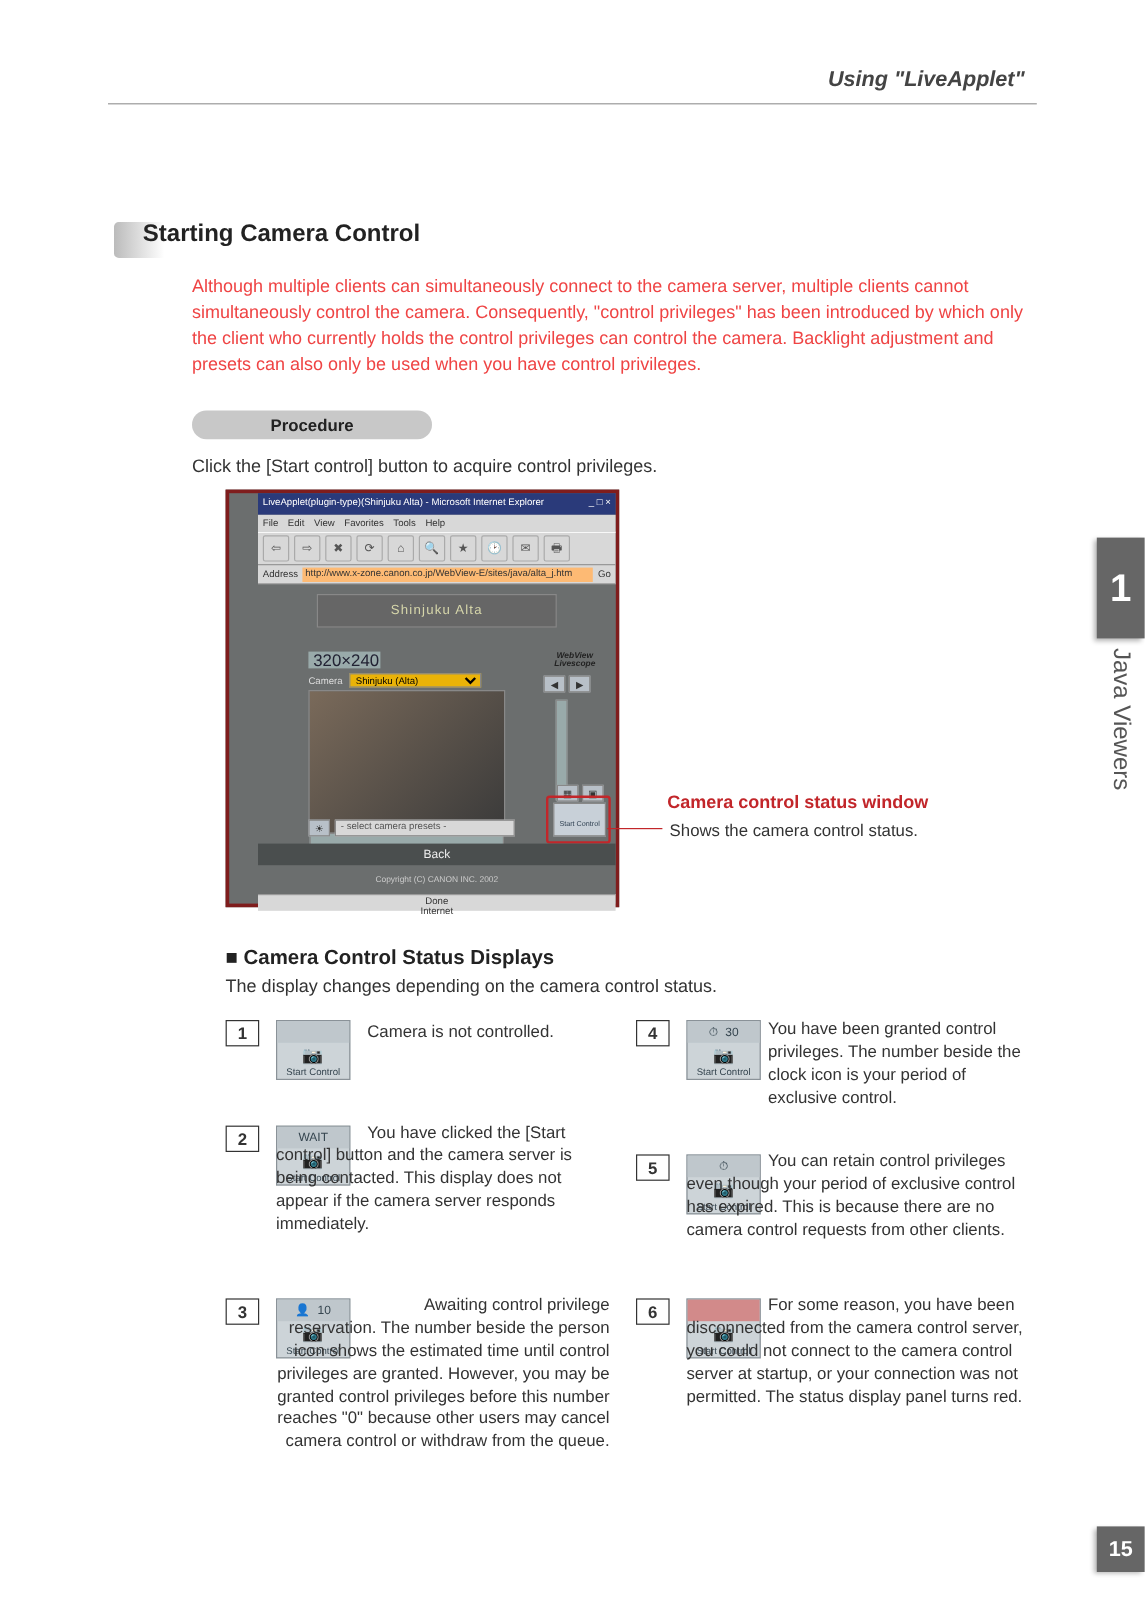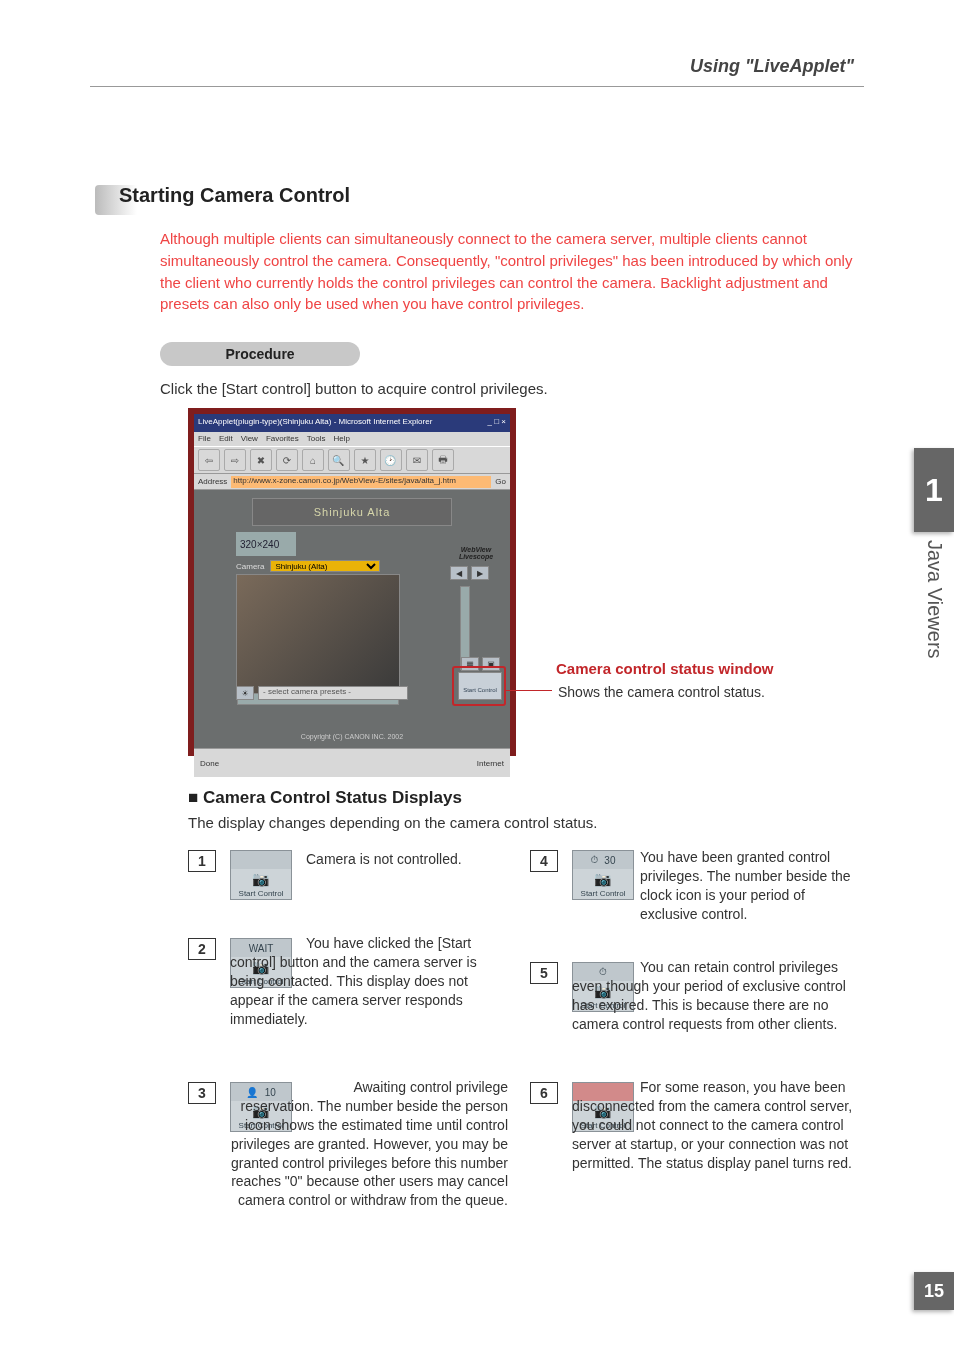--- a/index.html
+++ b/index.html
@@ -80,21 +80,22 @@
   }
 
   
   .screenshot {
     position: absolute;
     left: 188px;
     top: 408px;
     width: 328px;
     height: 348px;
     background: #6b6e6e;
-    border: 6px solid #7f1d1d;
+    border: 3px solid #7f1d1d;
+    padding-left: 24px;
   }
   .ss-titlebar {
     height: 18px;
     background: #2a3a7a;
     color: #fff;
     font-size: 8px;
     padding: 3px 4px;
     display: flex;
     justify-content: space-between;
   }
@@ -147,39 +148,39 @@
     overflow: hidden;
     white-space: nowrap;
   }
   .ss-content {
     background: #6b6e6e;
     height: 258px;
     position: relative;
     padding: 8px;
   }
   .ss-banner {
-    margin: 0 auto 6px;
+    margin: 0 auto 20px;
     width: 200px;
     height: 28px;
     background: #666;
     display: flex;
     align-items: center;
     justify-content: center;
     color: #d6d6aa;
     font-size: 11px;
     letter-spacing: 1px;
     border: 1px solid #888;
     position: relative;
   }
   .ss-sizebar {
     margin-left: 34px;
     width: 60px;
-    height: 24px;
+    height: 14px;
     background: #9aa;
-    font-size: 10px;
+    font-size: 14px;
     color: #223;
     display: flex;
     align-items: center;
     padding: 0 4px;
     margin-bottom: 4px;
   }
   .ss-camera-row {
     margin-left: 34px;
     display: flex;
     gap: 6px;
@@ -301,29 +302,30 @@
   }
   .ss-copyright {
     position: absolute;
     left: 0; right: 0;
     bottom: 8px;
     font-size: 7px;
     color: #ccc;
     text-align: center;
   }
   .ss-statusbar {
-    height: 29px;
+    height: 14px;
     background: #d8d8d8;
     font-size: 8px;
     color: #333;
     display: flex;
     justify-content: space-between;
     align-items: center;
     padding: 0 6px;
     border-top: 1px solid #999;
+    flex-direction: column;
   }
 
   
   .callout-line {
     position: absolute;
     left: 506px;
     top: 690px;
     width: 46px;
     height: 1px;
     background: #c2262a;
@@ -524,20 +526,21 @@
         <div class="ss-sp-btn">▦</div>
         <div class="ss-sp-btn">▣</div>
       </div>
     </div>
     <div class="ss-status-box">Start Control</div>
     <div class="ss-status-outline"></div>
     <div class="ss-preset-row">
       <div class="ss-sp-btn">☀</div>
       <div class="preset-field">- select camera presets -</div>
     </div>
+    <div class="ss-backbar">Back</div>
     <div class="ss-copyright">Copyright (C) CANON INC. 2002</div>
   </div>
   <div class="ss-statusbar">
     <span>Done</span>
     <span>Internet</span>
   </div>
 </div>
 
 <div class="callout-line"></div>
 <div class="callout-title">Camera control status window</div>

